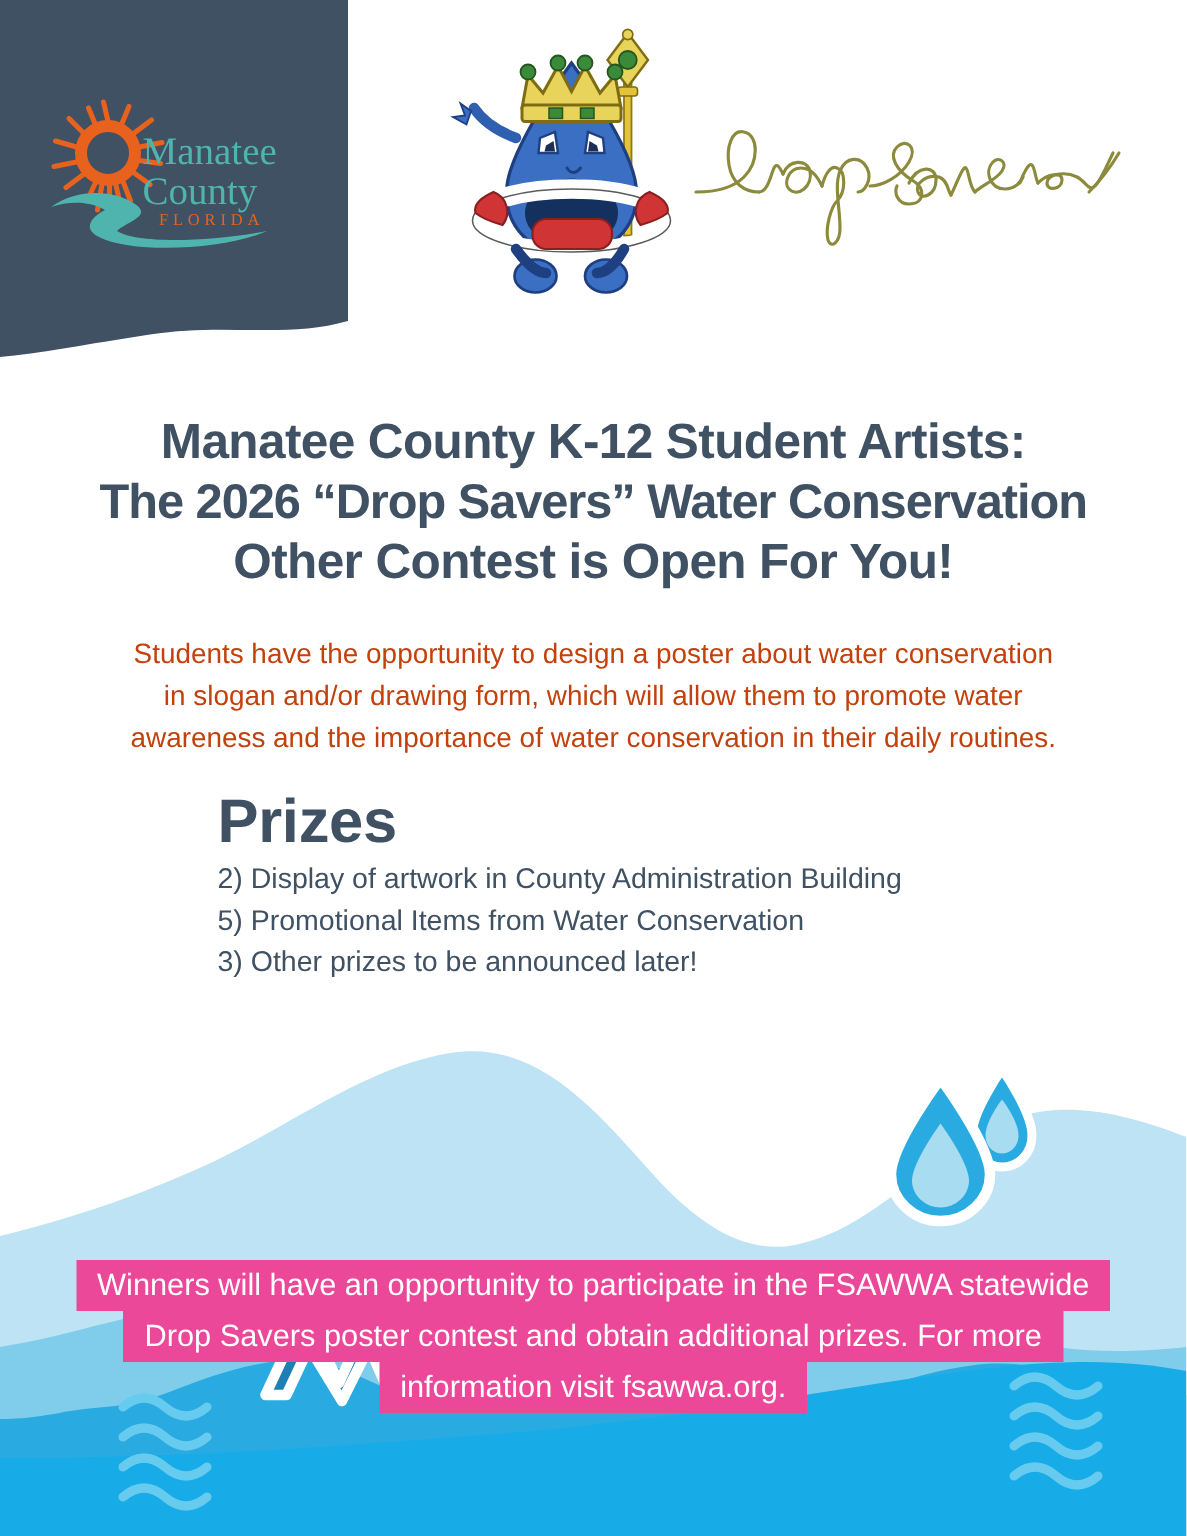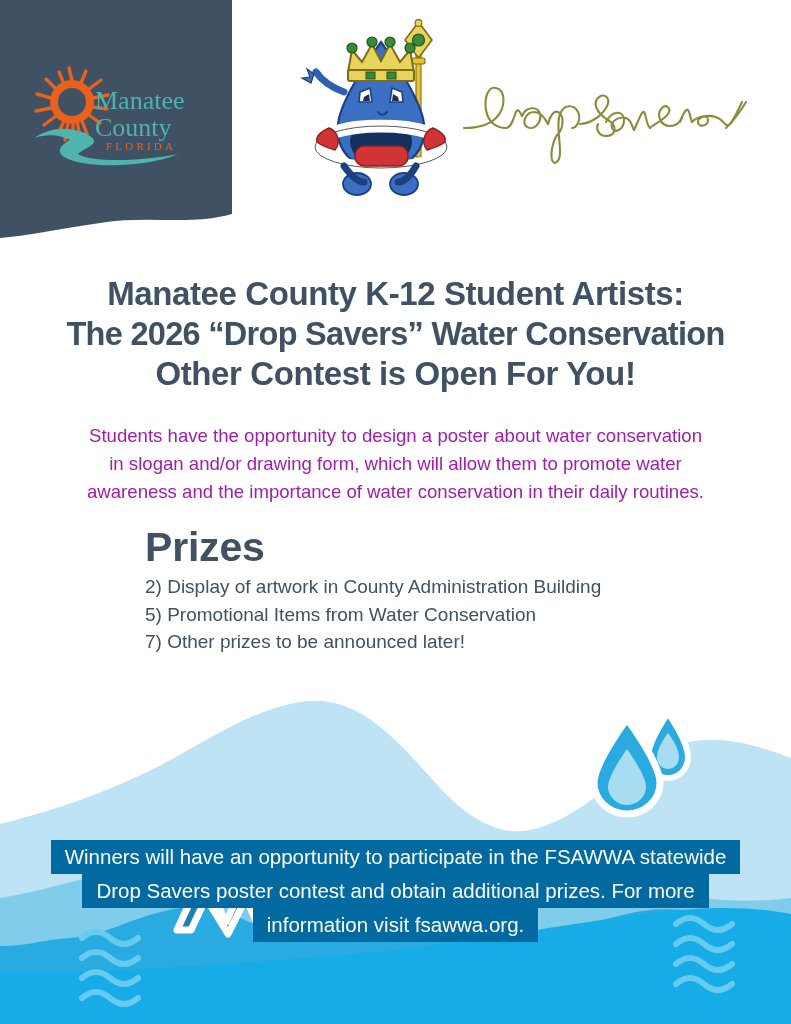--- a/index.html
+++ b/index.html
@@ -82,21 +82,21 @@
   }
   .headline-line { display: block; white-space: nowrap; }
   .headline-line.l2 { font-size: 32.5px; letter-spacing: -0.7px; }
 
   .intro {
     position: absolute;
     left: 44px;
     right: 44px;
     top: 422px;
     text-align: center;
-    color: #a21caf;
+    color: #c2410c;
     font-size: 18.6px;
     line-height: 28px;
     z-index: 6;
   }
   .intro-line { display: block; }
 
   .prizes-wrap {
     position: absolute;
     left: 145px;
     top: 526px;
@@ -144,21 +144,21 @@
   .banner-block {
     position: absolute;
     left: 0;
     right: 0;
     top: 840px;
     z-index: 8;
     text-align: center;
   }
   .banner-line {
     display: inline-block;
-    background: #0369a1;
+    background: #ec4899;
     color: #ffffff;
     font-size: 20.5px;
     line-height: 34px;
     padding: 0 14px;
     white-space: nowrap;
     vertical-align: top;
   }
   .banner-row { display: block; line-height: 0; }
 
   .deadline-wrap {
@@ -317,21 +317,21 @@
     <span class="intro-line">Students have the opportunity to design a poster about water conservation</span>
     <span class="intro-line">in slogan and/or drawing form, which will allow them to promote water</span>
     <span class="intro-line">awareness and the importance of water conservation in their daily routines.</span>
   </div>
 
   <div class="prizes-wrap">
     <div class="prizes-title">Prizes</div>
     <ul class="prizes-list">
       <li>2) Display of artwork in County Administration Building</li>
       <li>5) Promotional Items from Water Conservation</li>
-      <li>7) Other prizes to be announced later!</li>
+      <li>3) Other prizes to be announced later!</li>
     </ul>
   </div>
 
   <div class="water">
     <svg viewBox="0 0 791 340" preserveAspectRatio="none" aria-hidden="true">
 
       <path d="M0,140 C40,130 80,118 130,96 C190,70 240,28 300,18 C360,8 400,60 440,104 C470,136 500,152 530,146 C570,138 600,108 640,80 C680,52 720,46 791,74 L791,340 L0,340 Z" fill="#BDE3F5"></path>
 
       <path d="M0,214 C50,206 90,190 150,182 C210,174 250,196 300,206 C350,216 400,204 450,188 C500,172 545,168 600,186 C655,204 700,224 791,214 L791,340 L0,340 Z" fill="#7FCDEB"></path>
 

